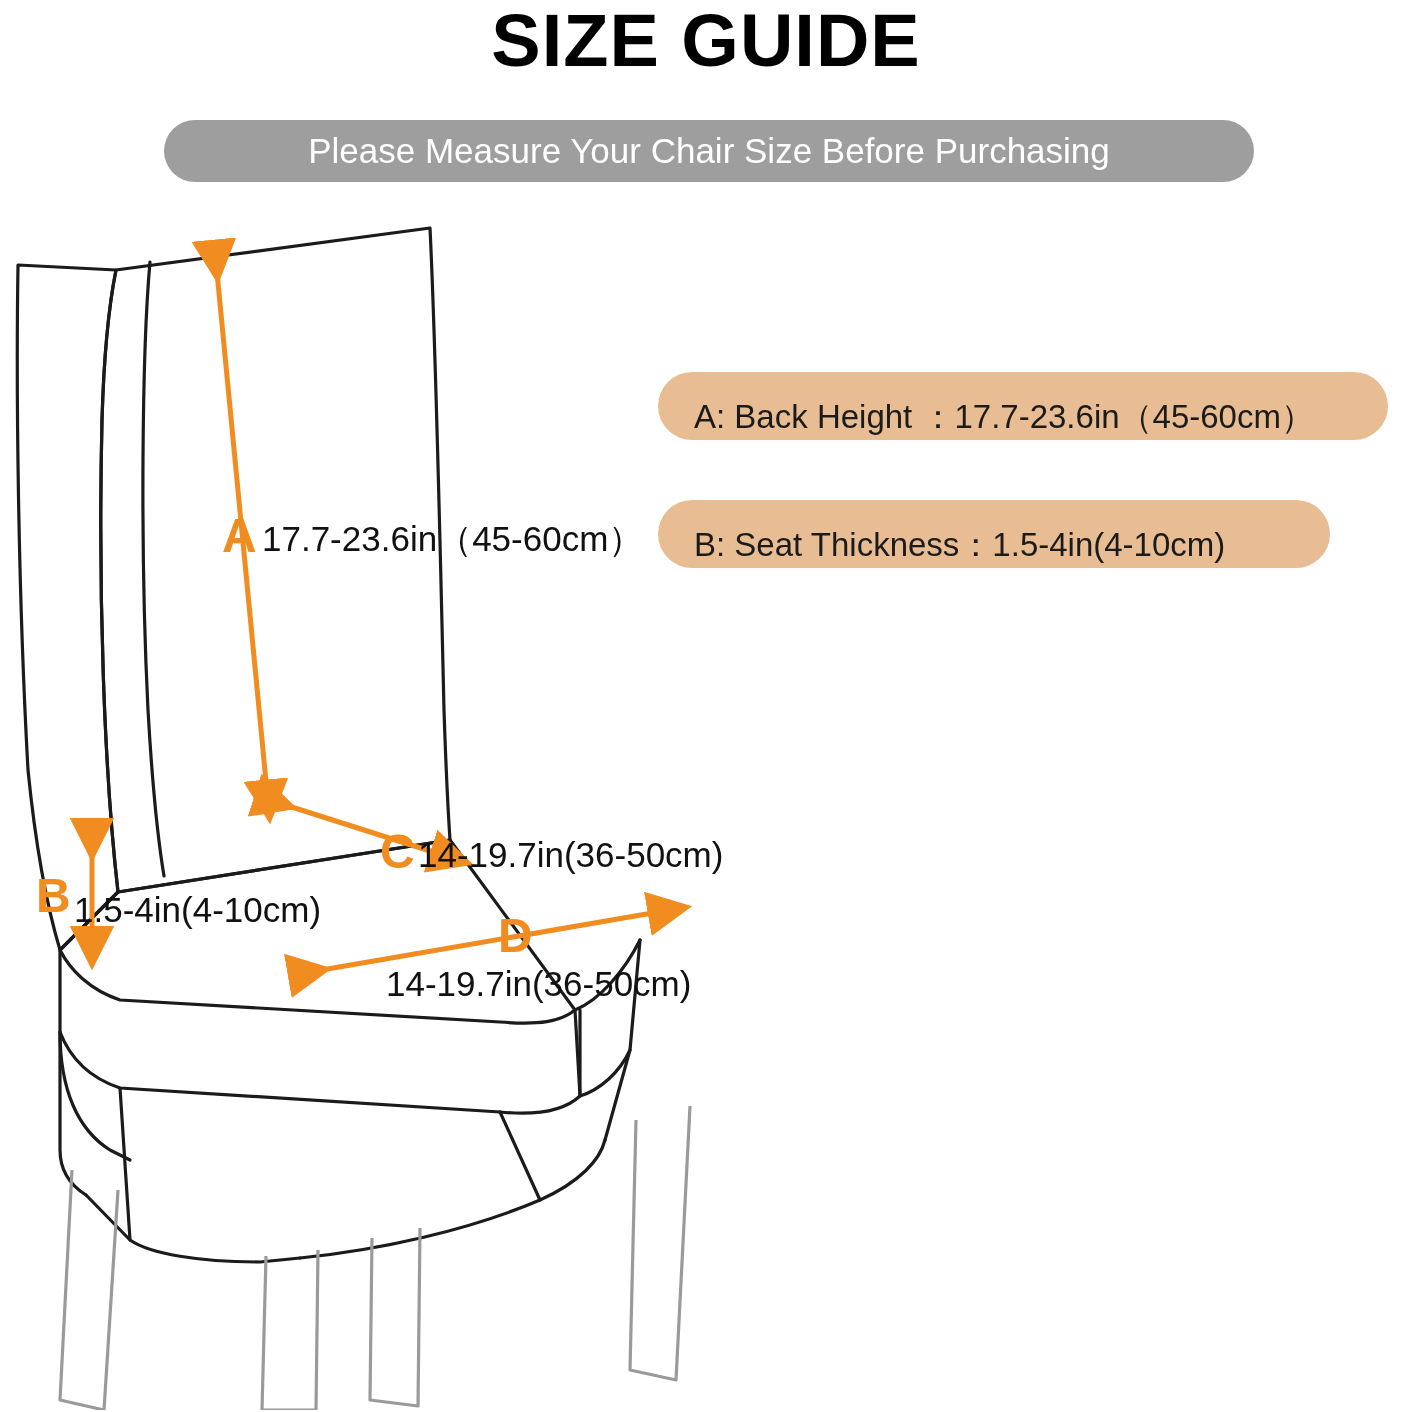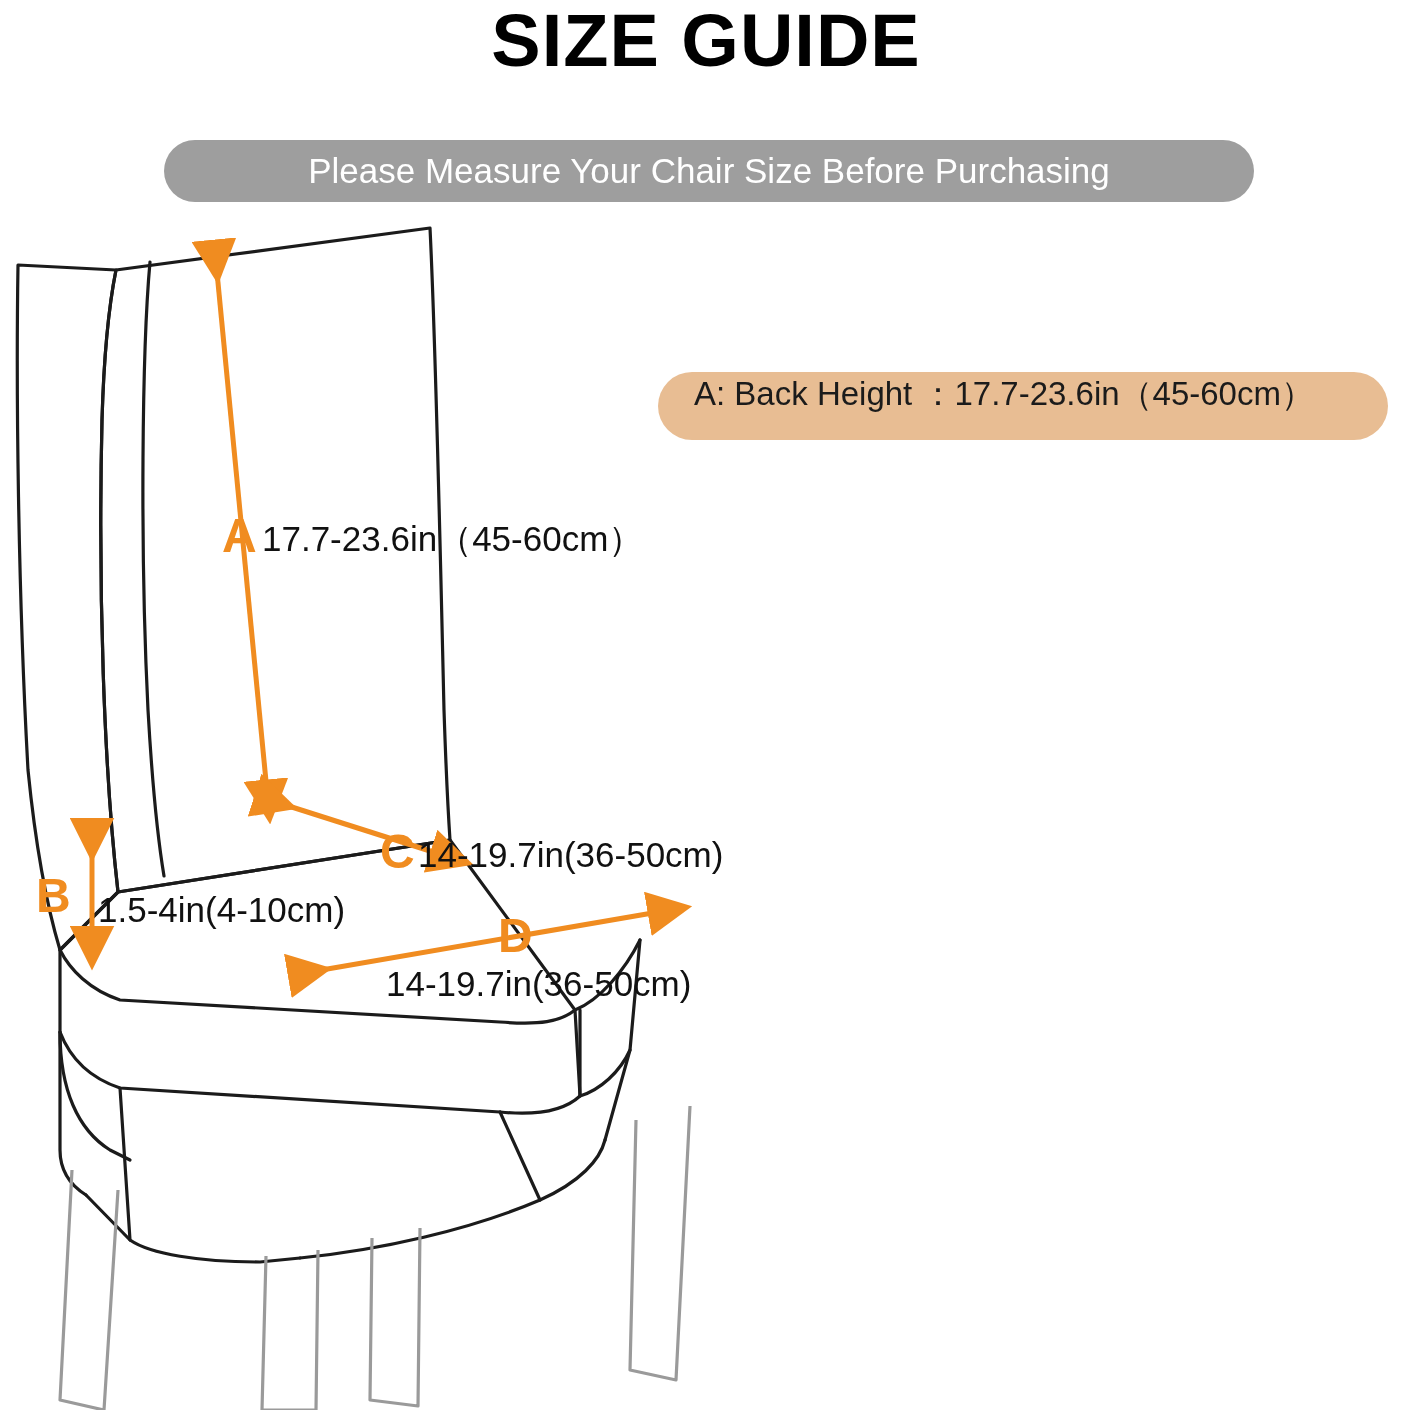--- a/index.html
+++ b/index.html
@@ -28,21 +28,21 @@
     width: 100%;
     text-align: center;
     font-size: 74px;
     font-weight: bold;
     letter-spacing: 1px;
     line-height: 1.0;
     color: #000;
   }
   .subtitle-pill {
     position: absolute;
-    top: 140px;
+    top: 120px;
     left: 164px;
     width: 1090px;
     height: 62px;
     border-radius: 31px;
     background: #9e9e9e;
     display: flex;
     align-items: center;
     justify-content: center;
   }
   .subtitle-pill span {
@@ -57,21 +57,21 @@
     left: 658px;
     top: 372px;
     width: 730px;
   }
   .legend-pill {
     position: relative;
     height: 68px;
     border-radius: 34px;
     background: #e8bd93;
     display: flex;
-    align-items: flex-start;
+    align-items: flex-end;
     padding-left: 36px;
     margin-bottom: 60px;
     box-sizing: border-box;
   }
   .legend-pill span {
     font-size: 33px;
     color: #1b1b1b;
     white-space: nowrap;
   }
   .legend-pill.p1 { width: 730px; }
@@ -100,40 +100,43 @@
   .dim-text {
     position: absolute;
     font-size: 35px;
     color: #111;
     line-height: 1;
     white-space: nowrap;
   }
   #letter-a { left: 222px; top: 512px; }
   #text-a   { left: 262px; top: 521px; }
   #letter-b { left: 36px;  top: 872px; }
-  #text-b   { left: 74px;  top: 892px; margin-left: 24px; }
+  #text-b   { left: 74px;  top: 892px; }
   #letter-c { left: 380px; top: 828px; }
   #text-c   { left: 418px; top: 837px; }
   #letter-d { left: 498px; top: 912px; }
   #text-d   { left: 386px; top: 966px; }
 </style>
 </head>
 <body>
 
 <div class="page">
 
   <div class="title">SIZE GUIDE</div>
 
   <div class="subtitle-pill">
     <span>Please Measure Your Chair Size Before Purchasing</span>
   </div>
 
   <div class="legend">
     <div class="legend-pill p1">
       <span>A: Back Height ：17.7-23.6in（45-60cm）</span>
+    </div>
+    <div class="legend-pill p2">
+      <span>B: Seat Thickness：1.5-4in(4-10cm)</span>
     </div>
   </div>
 
   <div class="drawing">
     <svg width="900" height="1200" viewBox="0 0 900 1200" xmlns="http://www.w3.org/2000/svg">
       <defs>
         <marker id="arrowOrange" markerWidth="9" markerHeight="9" refX="4.5" refY="4.5" orient="auto">
           <path d="M0,0 L9,4.5 L0,9 z" fill="#f08c20"></path>
         </marker>
       </defs>

